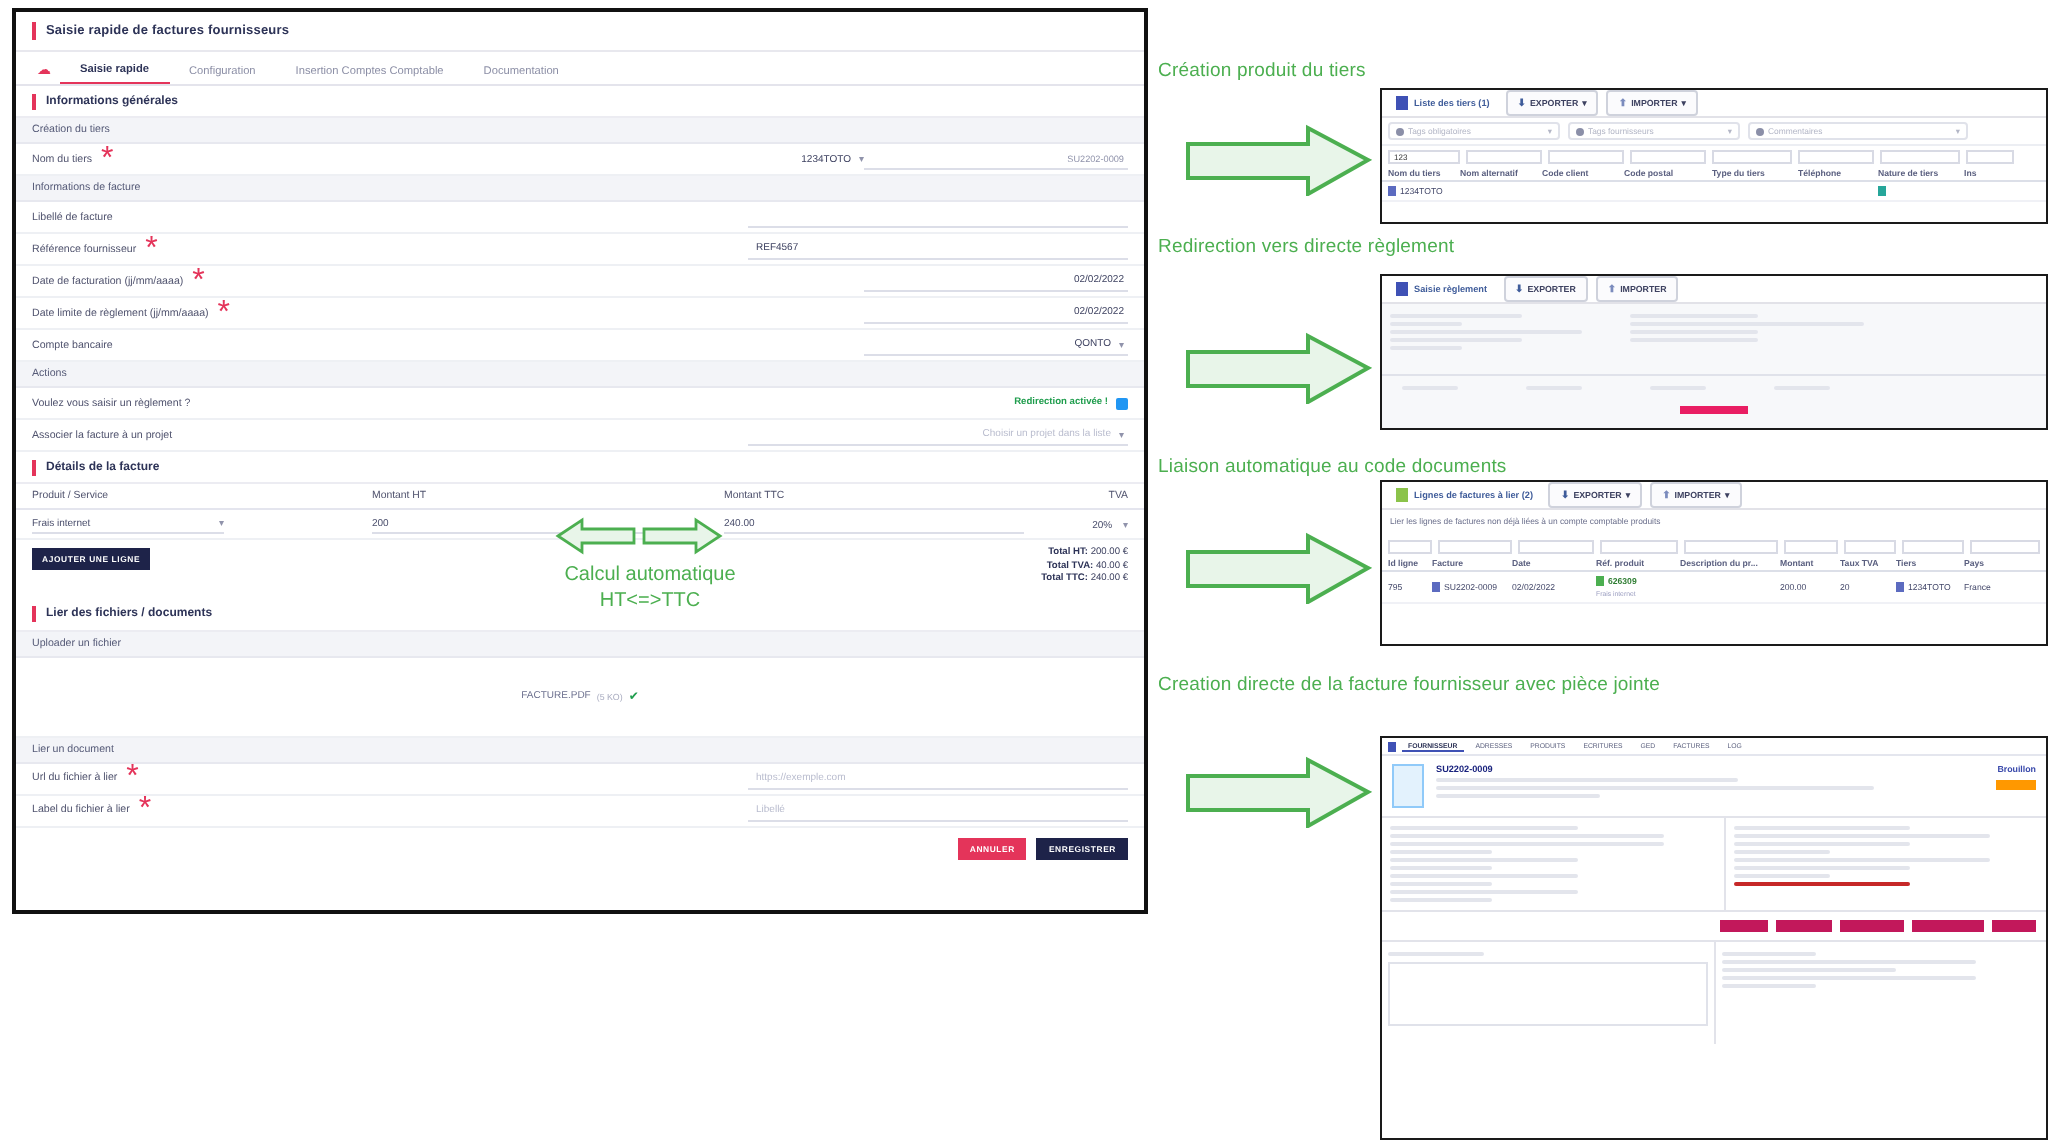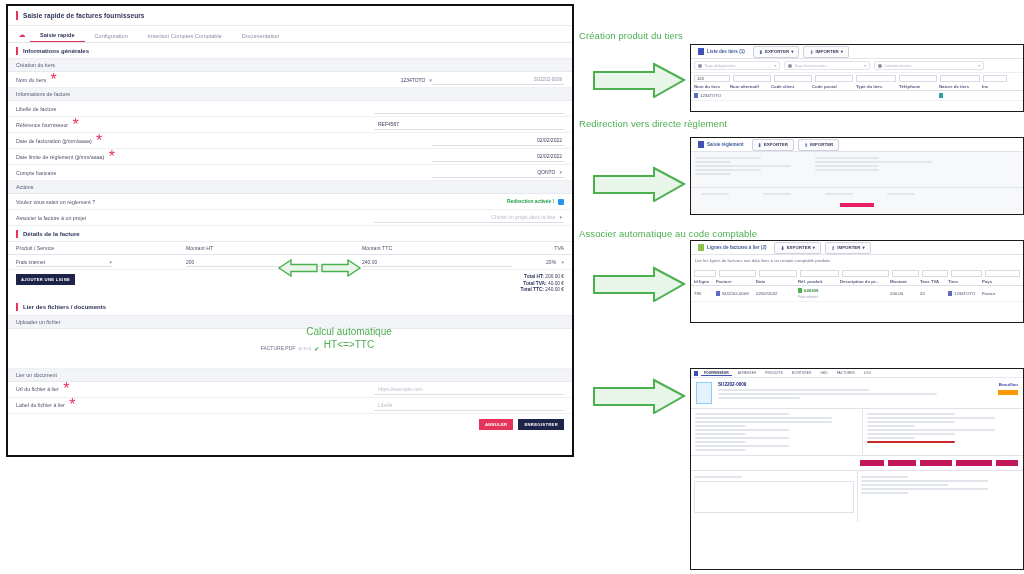--- a/index.html
+++ b/index.html
@@ -340,21 +340,21 @@
         <span class="fval muted" style="margin-right:auto;margin-left:4px;">Libellé</span>
       </span>
     </div>
 
     <div class="footer-btns">
       <div class="btn-cancel">ANNULER</div>
       <div class="btn-save">ENREGISTRER</div>
     </div>
   </div>
 
-  <div class="center-note" style="left:284px; top:281px; width:130px;margin-top:44px;">
+  <div class="center-note" style="left:260px; top:281px; width:130px;">
     <div>Calcul automatique</div>
     <div>HT&lt;=&gt;TTC</div>
   </div>
 
   <svg class="arrow-right" style="left:277px; top:258px;" width="42" height="20">
     <polygon points="2,10 14,2 14,6.5 40,6.5 40,13.5 14,13.5 14,18" fill="#e8f5e9" stroke="#4caf50" stroke-width="1.4"></polygon>
   </svg>
   <svg class="arrow-right" style="left:320px; top:258px;" width="42" height="20">
     <polygon points="40,10 28,2 28,6.5 2,6.5 2,13.5 28,13.5 28,18" fill="#e8f5e9" stroke="#4caf50" stroke-width="1.4"></polygon>
   </svg>
@@ -482,21 +482,21 @@
         <div class="blur-line s" style="width:28px"></div>
         <div class="blur-line s" style="width:28px"></div>
         <div class="blur-line s" style="width:28px"></div>
       </div>
       <div style="display:flex;justify-content:center;margin-top:6px;">
         <div style="width:34px;height:4px;background:#e91e63;"></div>
       </div>
     </div>
   </div>
 
-  <div class="anno-label" style="left:579px; top:228px;">Associer automatique au code comptable</div>
+  <div class="anno-label" style="left:579px; top:228px;">Liaison automatique au code documents</div>
   <svg class="arrow-right" style="left:592px; top:266px;" width="94" height="36">
     <polygon points="92,18 62,2 62,10 2,10 2,27 62,27 62,35" fill="#e8f5e9" stroke="#4caf50" stroke-width="2"></polygon>
   </svg>
 
   <div class="shot" style="left:690px; top:240px; width:334px; height:83px;">
     <div class="shot-toolbar">
       <div class="shot-tab">
         <span class="tab-sq green"></span>
         <span>Lignes de factures à lier (2)</span>
       </div>
@@ -556,20 +556,21 @@
       <span class="gc" style="width:30px">200.00</span>
       <span class="gc" style="width:28px">20</span>
       <span class="gc" style="width:34px">
         <span class="doc-ic"></span>
         <span>1234TOTO</span>
       </span>
       <span class="gc" style="width:26px">France</span>
     </div>
   </div>
 
+  <div class="anno-label" style="left:579px; top:337px;">Creation directe de la facture fournisseur avec pièce jointe</div>
   <svg class="arrow-right" style="left:592px; top:378px;" width="94" height="36">
     <polygon points="92,18 62,2 62,10 2,10 2,27 62,27 62,35" fill="#e8f5e9" stroke="#4caf50" stroke-width="2"></polygon>
   </svg>
 
   <div class="shot" style="left:690px; top:368px; width:334px; height:202px;">
     <div class="mini-tabs">
       <span class="tab-sq" style="height:5px;width:4px"></span>
       <span class="mini-tab on">FOURNISSEUR</span>
       <span class="mini-tab">ADRESSES</span>
       <span class="mini-tab">PRODUITS</span>

